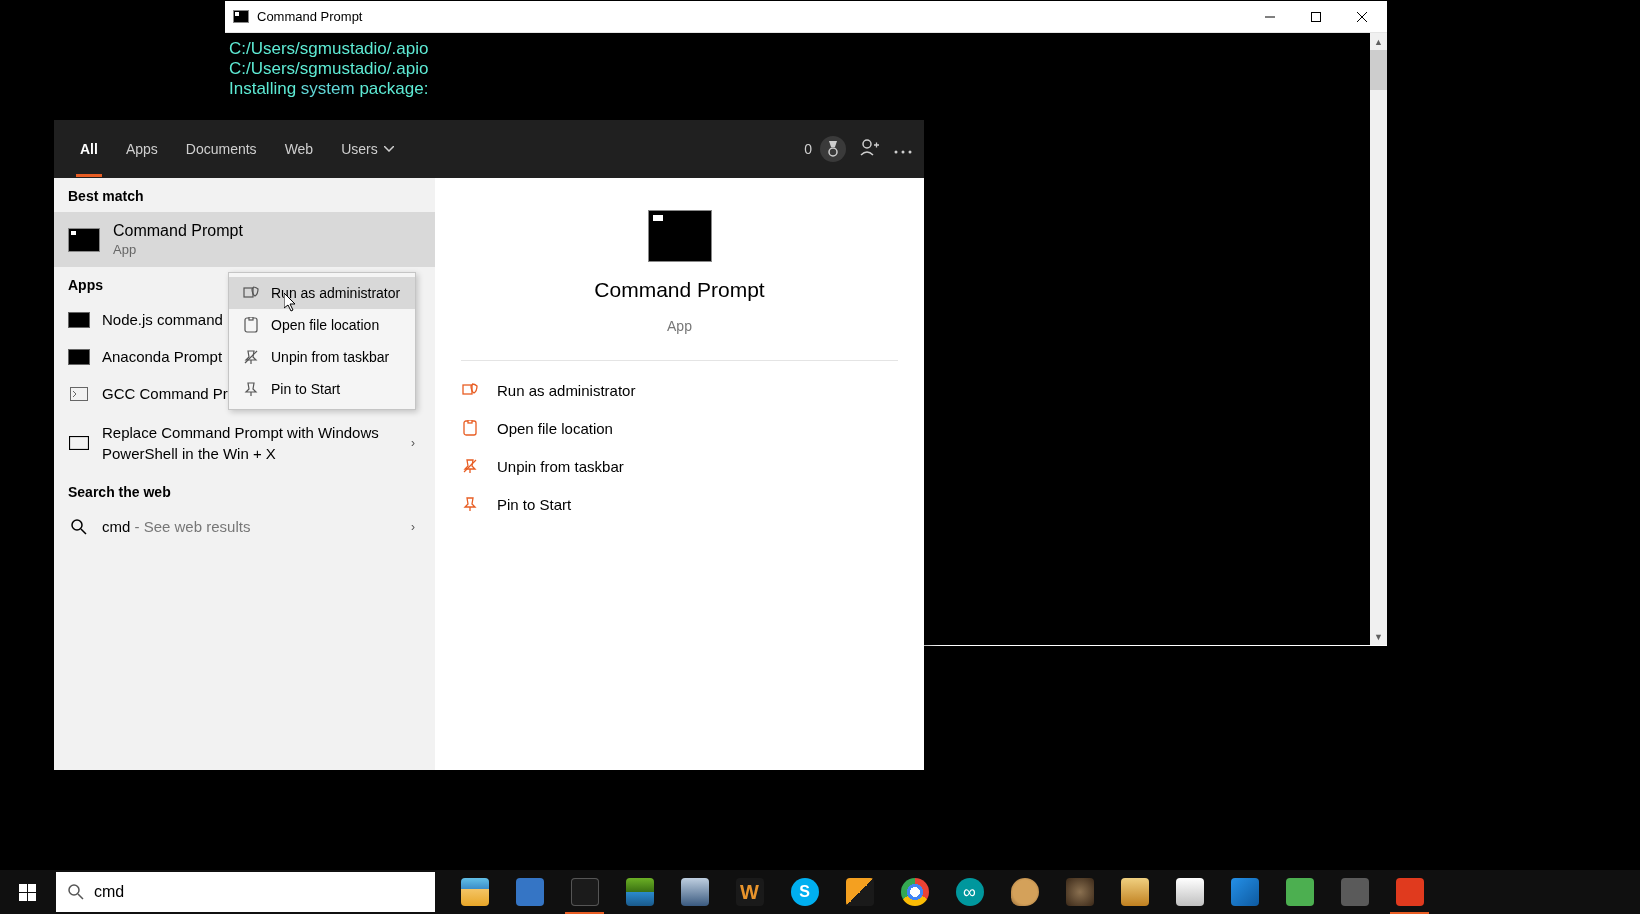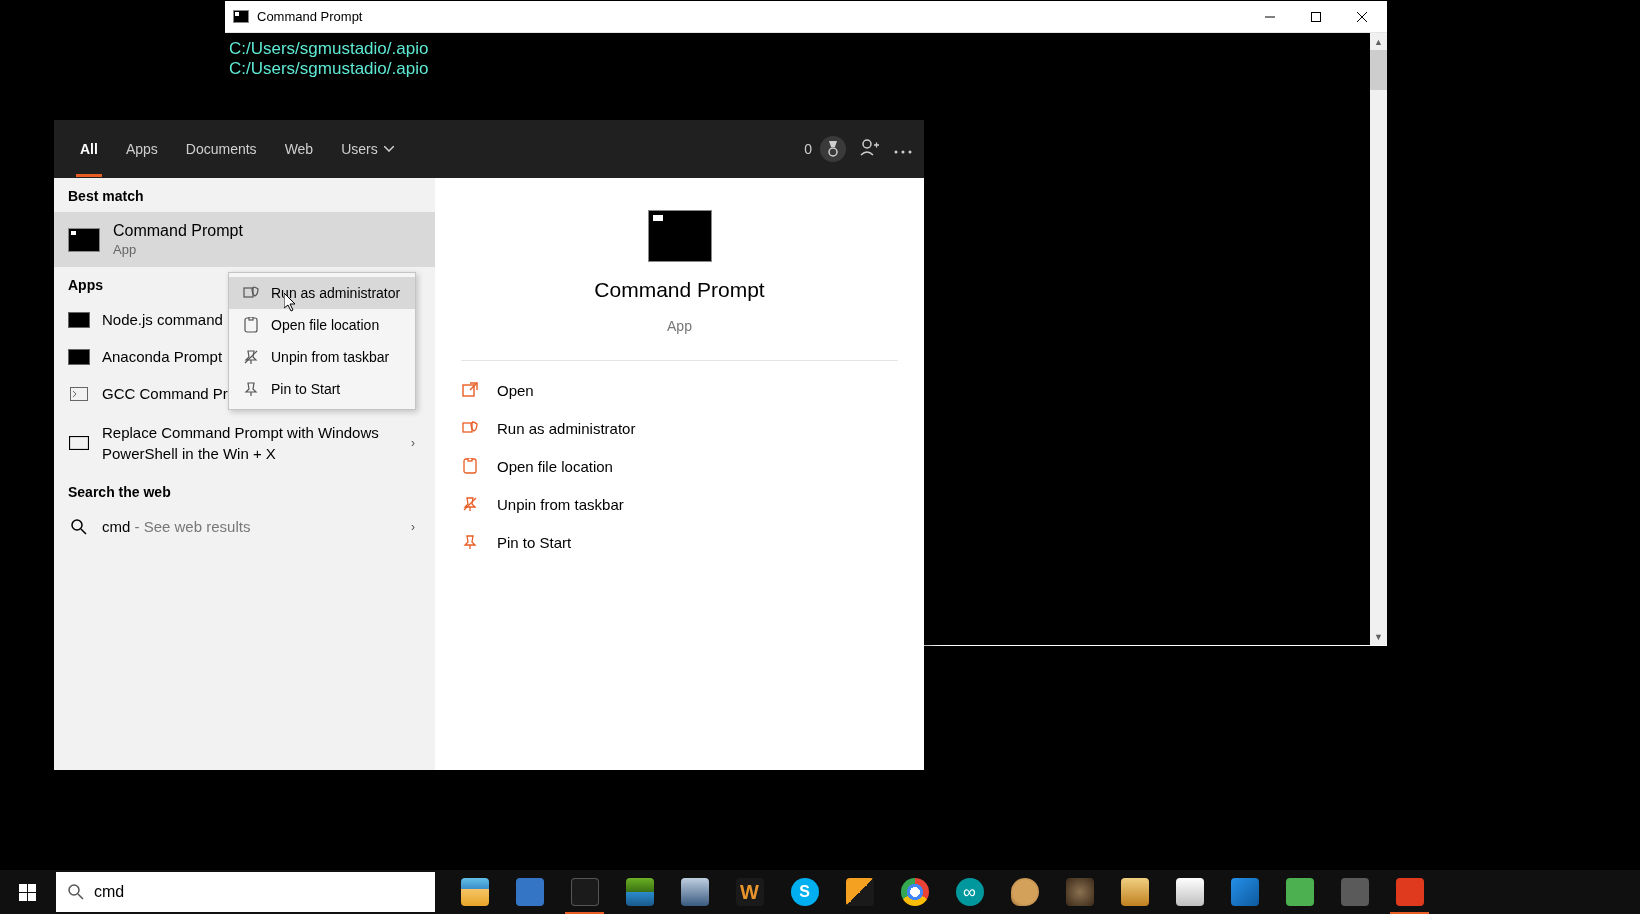--- a/index.html
+++ b/index.html
@@ -126,20 +126,23 @@
           <svg width="10" height="10">
             <line x1="0" y1="0" x2="10" y2="10" stroke="#000"></line>
             <line x1="10" y1="0" x2="0" y2="10" stroke="#000"></line>
           </svg>
         </div>
     </div>
   </div>
   <div class="cmd-body">
     <div><span class="term-white">C:/Users/sgmustadio/.apio</span></div>
     <div><span class="term-white">C:/Users/sgmustadio/.apio</span></div>
+    <div>
+      <span class="term-white">Installing </span><span class="term-cyan">system</span><span class="term-white"> package:</span>
+    </div>
     <div class="cmd-scroll">
       <div class="cmd-arrow up">▲</div>
       <div class="cmd-thumb"></div>
       <div class="cmd-arrow down">▼</div>
     </div>
   </div>
 </div>
 
 <div class="search-panel">
   <div class="search-tabs">
@@ -233,30 +236,20 @@
     <div class="search-right">
       <div class="detail-hero">
         <div class="hero-icon"></div>
         <div class="hero-title">Command Prompt</div>
         <div class="hero-sub">App</div>
       </div>
       <div class="detail-sep"></div>
       <div class="action-item">
         <div class="action-icon">
             <svg width="16" height="16">
-              <rect x="1" y="3" width="11" height="11" fill="none" stroke="#e85d23" stroke-width="1.4"></rect>
-              <path d="M8 1 L15 1 L15 8" fill="none" stroke="#e85d23" stroke-width="1.4"></path>
-              <line x1="15" y1="1" x2="8" y2="8" stroke="#e85d23" stroke-width="1.4"></line>
-            </svg>
-          </div>
-        <span>Open</span>
-      </div>
-      <div class="action-item">
-        <div class="action-icon">
-            <svg width="16" height="16">
               <rect x="1" y="3" width="9" height="9" fill="none" stroke="#e85d23" stroke-width="1.3"></rect>
               <path d="M10 2 Q13 2 15 4 Q15 9 12 11 Q9 9 9 4 Q11 2 10 2 Z" fill="none" stroke="#e85d23" stroke-width="1.3"></path>
             </svg>
           </div>
         <span>Run as administrator</span>
       </div>
       <div class="action-item">
         <div class="action-icon">
             <svg width="14" height="16">
               <rect x="1" y="1" width="12" height="14" rx="2" fill="none" stroke="#e85d23" stroke-width="1.3"></rect>

